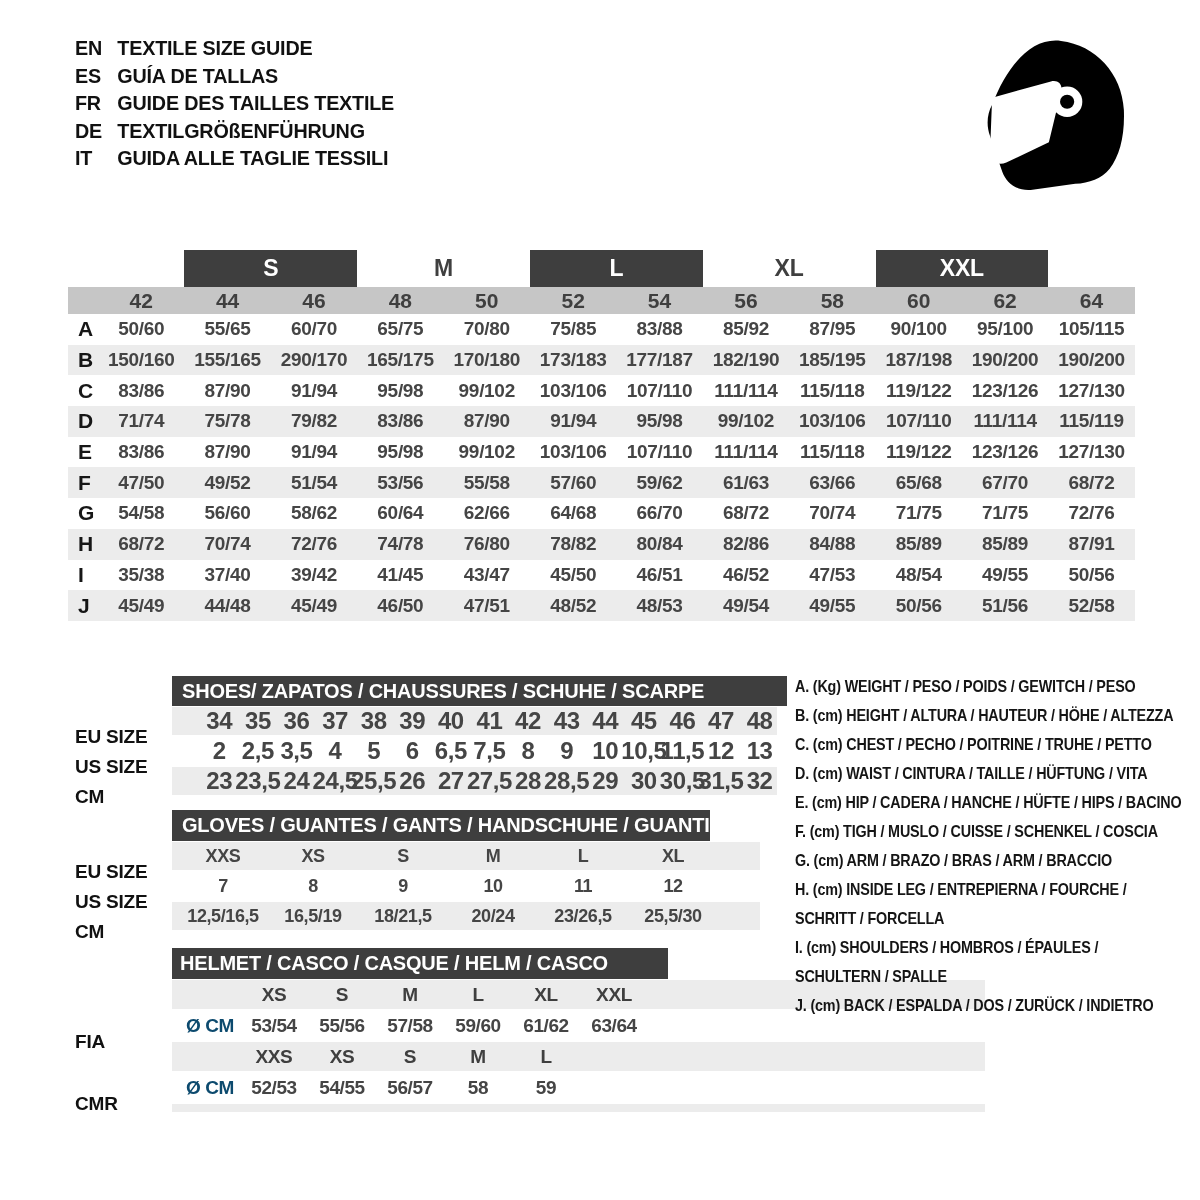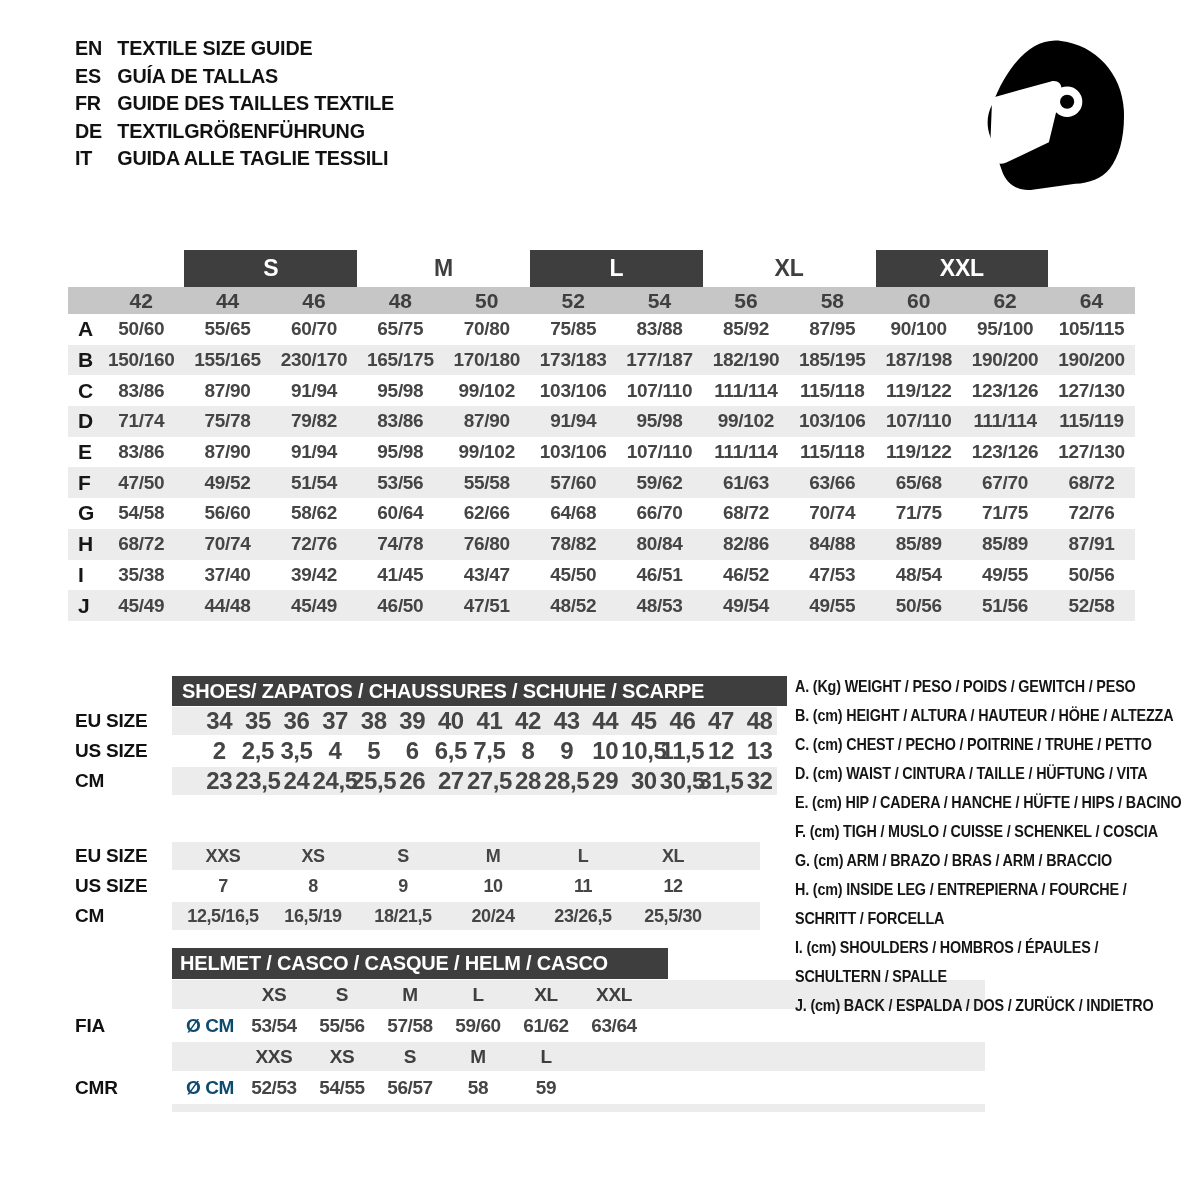--- a/index.html
+++ b/index.html
@@ -37,21 +37,21 @@
   .rows-wrap{position:absolute;left:0;width:1200px;}
   #shoes-rows{top:706px;}
   #gloves-rows{top:841px;}
   #helmet-rows{top:979px;}
   .srow{position:absolute;left:0;width:1200px;height:30px;}
   #helmet-rows .srow{height:31px;}
   .stripe{position:absolute;top:1px;bottom:1px;background:var(--stripe,#ececec);}
   #shoes-rows .stripe{left:172px;width:605px;}
   #gloves-rows .stripe{left:172px;width:588px;}
   #helmet-rows .stripe{left:172px;width:813px;}
-  .rlabel{position:absolute;left:75px;top:0;height:100%;display:flex;align-items:center;font-size:19px;color:#111;letter-spacing:-.2px;}
+  .rlabel{position:absolute;left:75px;top:16px;height:100%;display:flex;align-items:center;font-size:19px;color:#111;letter-spacing:-.2px;}
   .vgrid{position:absolute;top:0;height:100%;display:grid;}
   #shoes-rows .vgrid{left:200px;grid-template-columns:repeat(15,38.6px);}
   #gloves-rows .vgrid{left:178px;grid-template-columns:repeat(6,90px);}
   #helmet-rows .vgrid{left:180px;grid-template-columns:60px repeat(6,68px);}
   .vcell{display:flex;align-items:center;justify-content:center;font-size:19px;color:#454545;letter-spacing:-.4px;white-space:nowrap;}
   #shoes-rows .vcell{font-size:24px;}
   #gloves-rows .vcell{font-size:18px;}
   .hsize{color:#3f3f3f;}
   .unit{color:#0c4a6e;}
 
@@ -132,21 +132,21 @@
           <div class="cell">85/92</div>
           <div class="cell">87/95</div>
           <div class="cell">90/100</div>
           <div class="cell">95/100</div>
           <div class="cell">105/115</div>
         </div>
         <div class="data-row grid13 striped">
           <div class="cell row-key">B</div>
           <div class="cell">150/160</div>
           <div class="cell">155/165</div>
-          <div class="cell">230/170</div>
+          <div class="cell">290/170</div>
           <div class="cell">165/175</div>
           <div class="cell">170/180</div>
           <div class="cell">173/183</div>
           <div class="cell">177/187</div>
           <div class="cell">182/190</div>
           <div class="cell">185/195</div>
           <div class="cell">187/198</div>
           <div class="cell">190/200</div>
           <div class="cell">190/200</div>
         </div>
@@ -334,20 +334,23 @@
           <div class="vcell">28,5</div>
           <div class="vcell">29</div>
           <div class="vcell">30</div>
           <div class="vcell">30,5</div>
           <div class="vcell">31,5</div>
           <div class="vcell">32</div>
         </div>
       </div>
     </div>
 
+  <div class="bar" id="gloves-bar">
+    <span>GLOVES / GUANTES / GANTS / HANDSCHUHE / GUANTI</span>
+  </div>
   <div class="rows-wrap" id="gloves-rows">
       <div class="srow" style="top: 0px;">
         <div class="stripe"></div>
         <div class="rlabel">EU SIZE</div>
         <div class="vgrid">
           <div class="vcell">XXS</div>
           <div class="vcell">XS</div>
           <div class="vcell">S</div>
           <div class="vcell">M</div>
           <div class="vcell">L</div>

